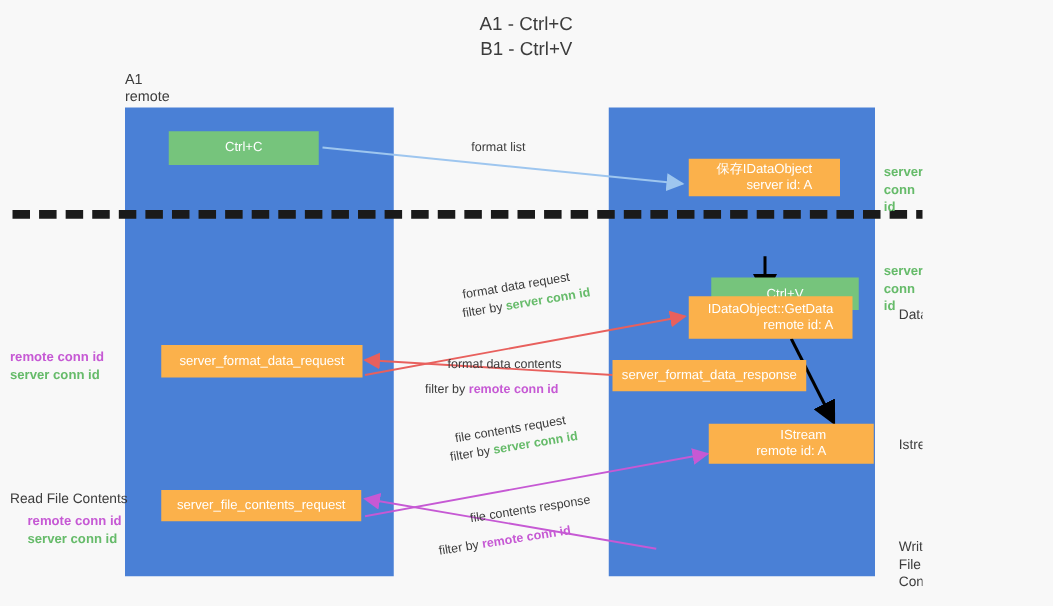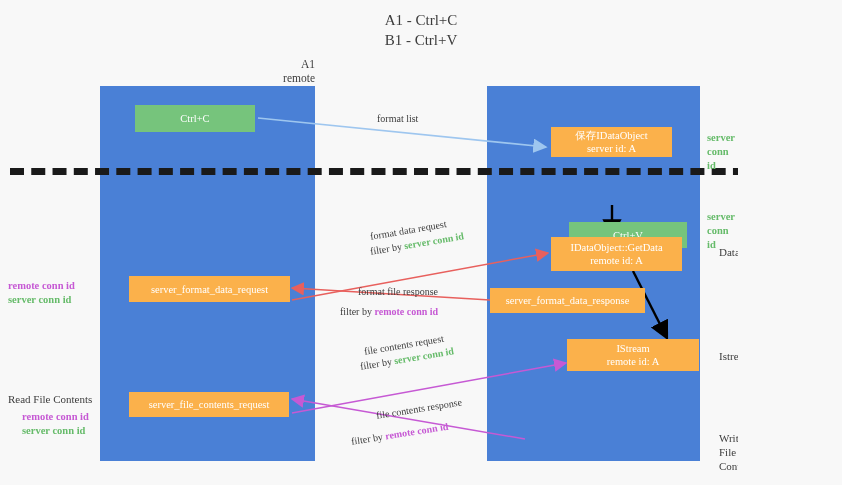--- a/index.html
+++ b/index.html
@@ -5,33 +5,33 @@
   html, body {
     margin: 0;
     padding: 0;
     background: #f8f8f8;
   }
   #stage {
     position: relative;
     width: 738px;
     height: 485px;
     background: #f8f8f8;
-    font-family: Liberation Serif, serif;
+    font-family: Liberation Sans, sans-serif;
     overflow: hidden;
   }
   .lane {
     position: absolute;
     background: #4a80d6;
   }
   .lane-a { left: 100px; top: 86px; width: 215px; height: 375px; }
   .lane-b { left: 487px; top: 86px; width: 213px; height: 375px; }
 
   .col-head {
     position: absolute;
-    text-align: right;
+    text-align: left;
     font-size: 11.5px;
     color: #3c3c3c;
     line-height: 14px;
     white-space: pre-line;
   }
   .col-head-a { left: 100px; top: 57px; width: 215px; }
   .col-head-b { left: 487px; top: 57px; width: 213px; }
 
   .title {
     position: absolute;
@@ -53,21 +53,21 @@
     border-top: 7px dashed #1a1a1a;
   }
 
   .node {
     position: absolute;
     box-sizing: border-box;
     display: flex;
     flex-direction: column;
     align-items: center;
     justify-content: center;
-    text-align: center;
+    text-align: right;
     color: #ffffff;
     font-size: 10.5px;
     line-height: 13px;
     white-space: pre-line;
     padding: 2px 4px;
   }
   .node.green { background: #76c47c; }
   .node.orange { background: #fbb14b; }
 
   .sidelabel {
@@ -190,21 +190,21 @@
 
   <div class="arrowlbl" style="left:377px; top:111px;">format list</div>
 
   <div class="arrowlbl" style="left:369px; top:229px; transform:rotate(-9.5deg); transform-origin:left top;">
     <span>format data request</span>
   </div>
   <div class="arrowlbl" style="left:369px; top:244px; transform:rotate(-9.5deg); transform-origin:left top;">
     <span>filter by </span><b class="green-txt">server conn id</b>
   </div>
 
-  <div class="arrowlbl" style="left:358px; top:284px;">format file response</div>
+  <div class="arrowlbl" style="left:358px; top:284px;">format data contents</div>
   <div class="arrowlbl" style="left:340px; top:304px;">
     <span>filter by </span><b class="magenta-txt">remote conn id</b>
   </div>
 
   <div class="arrowlbl" style="left:363px; top:344px; transform:rotate(-9.5deg); transform-origin:left top;">
     <span>file contents request</span>
   </div>
   <div class="arrowlbl" style="left:359px; top:359px; transform:rotate(-9.5deg); transform-origin:left top;">
     <span>filter by </span><b class="green-txt">server conn id</b>
   </div>

